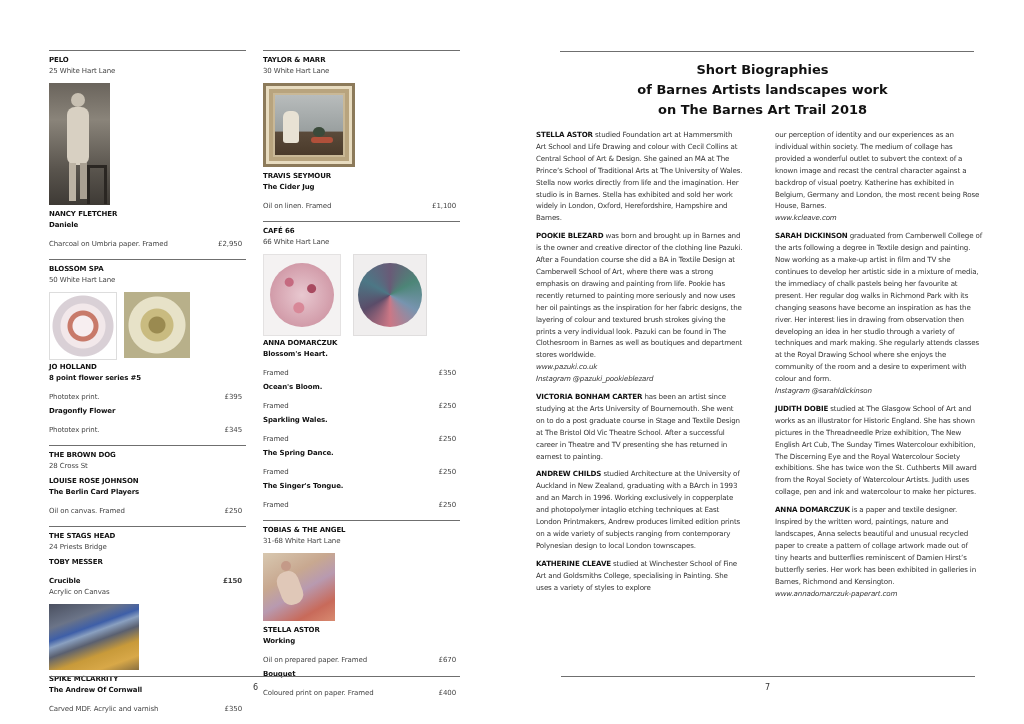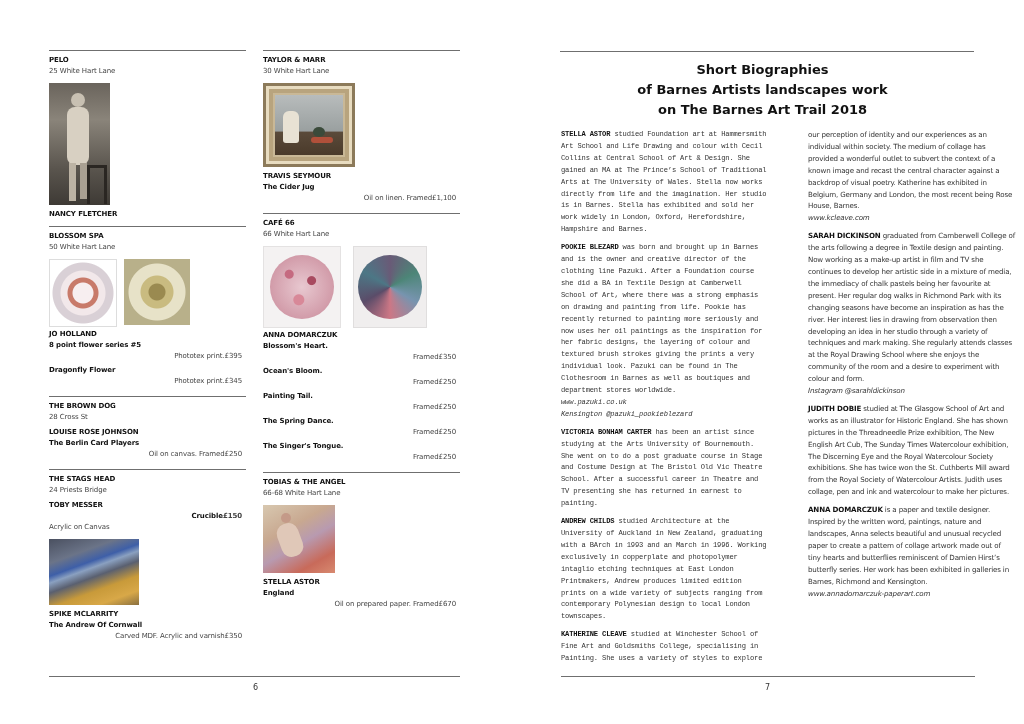--- a/index.html
+++ b/index.html
@@ -6,21 +6,21 @@
   body { width:1024px; height:724px; background:#ffffff; position:relative; overflow:hidden;
          font-family:"DejaVu Sans", "Liberation Sans", sans-serif; color:#1a1a1a; }
   .page { position:absolute; top:0; height:724px; }
   .col { position:absolute; }
   .rule { height:0; border-top:1.5px solid #6f6f6f; }
   .listing { font-size:7px; line-height:11px; letter-spacing:-0.1px; }
   .venue { font-weight:bold; color:#111; text-transform:uppercase; }
   .addr { color:#444; }
   .artist { font-weight:bold; color:#111; text-transform:uppercase; margin-top:4px; }
   .title { font-weight:bold; color:#111; }
-  .medium-row { display:flex; justify-content:flex-end; color:#444; }
+  .medium-row { display:flex; justify-content:space-between; color:#444;margin-top:8px; }
   .work { margin-bottom:3px; }
   .price { color:#444; padding-right:4px; }
   .img { position:relative; margin-top:6px; margin-bottom:4px; }
   .section { padding-top:4px; padding-bottom:6px; }
   .pageno { position:absolute; font-size:8px; color:#333; top:683px; }
   .bio-title { position:absolute; top:60px; left:561px; width:403px; text-align:center;
                font-weight:bold; font-size:13px; line-height:20px; color:#111; }
   .bio-col { position:absolute; top:129px; width:207px; font-size:7.1px; line-height:11.9px; color:#333; letter-spacing:-0.15px; }
   .bio { margin-bottom:6px; }
   .bio .name { font-weight:bold; color:#111; }
@@ -38,20 +38,27 @@
       <div class="venue">PELO</div>
       <div class="addr">25 White Hart Lane</div>
       <div class="img" style="width:61px;height:122px;background:linear-gradient(180deg,#6a645c 0%,#8a847a 30%,#5a554e 70%,#3e3a35 100%);">
         <div style="position:absolute;left:22px;top:10px;width:14px;height:14px;border-radius:50%;background:#c8c0b2;"></div>
         <div style="position:absolute;left:18px;top:24px;width:22px;height:58px;border-radius:8px;background:#d8d0c2;"></div>
         <div style="position:absolute;left:20px;top:80px;width:7px;height:38px;background:#bcb3a4;"></div>
         <div style="position:absolute;left:31px;top:80px;width:7px;height:36px;background:#a9a092;"></div>
         <div style="position:absolute;left:38px;top:82px;width:14px;height:36px;border-left:3px solid #2a2622;border-right:3px solid #2a2622;border-top:3px solid #2a2622;"></div>
       </div>
       <div class="artist">NANCY FLETCHER</div>
+      <div class="work">
+        <div class="title">Daniele</div>
+        <div class="medium-row">
+            <span>Charcoal on Umbria paper. Framed</span>
+            <span class="price">£2,950</span>
+          </div>
+      </div>
     </div>
     <div class="rule"></div>
 
     <div class="section">
       <div class="venue">BLOSSOM SPA</div>
       <div class="addr">50 White Hart Lane</div>
       <div class="img" style="height:66px;display:flex;gap:7px;">
         <div style="width:66px;height:66px;border:1px solid #ddd;background:radial-gradient(circle at 50% 50%,#f7eef0 0 10px,#c87a6a 11px 15px,#f2e8ea 16px 22px,#d9d0d6 23px 30px,#ffffff 31px);"></div>
         <div style="width:66px;height:66px;background:radial-gradient(circle at 50% 50%,#9a8a50 0 8px,#c9bb80 9px 16px,#e7e2c8 17px 28px,#b8b08a 29px);"></div>
       </div>
@@ -153,21 +160,21 @@
           </div>
       </div>
       <div class="work">
         <div class="title">Ocean's Bloom.</div>
         <div class="medium-row">
             <span>Framed</span>
             <span class="price">£250</span>
           </div>
       </div>
       <div class="work">
-        <div class="title">Painting Tail.</div>
+        <div class="title">Sparkling Wales.</div>
         <div class="medium-row">
             <span>Framed</span>
             <span class="price">£250</span>
           </div>
       </div>
       <div class="work">
         <div class="title">The Spring Dance.</div>
         <div class="medium-row">
             <span>Framed</span>
             <span class="price">£250</span>
@@ -178,61 +185,68 @@
         <div class="medium-row">
             <span>Framed</span>
             <span class="price">£250</span>
           </div>
       </div>
     </div>
     <div class="rule"></div>
 
     <div class="section">
       <div class="venue">TOBIAS &amp; THE ANGEL</div>
-      <div class="addr">66-68 White Hart Lane</div>
+      <div class="addr">31-68 White Hart Lane</div>
       <div class="img" style="width:72px;height:68px;background:linear-gradient(150deg,#d8c8b0 0%,#c8a890 35%,#b89ab0 55%,#c86a5a 80%,#d88a70 100%);">
         <div style="position:absolute;left:18px;top:8px;width:10px;height:10px;border-radius:50%;background:#c49a88;"></div>
         <div style="position:absolute;left:16px;top:18px;width:22px;height:34px;border-radius:10px;background:#e0c8b8;transform:rotate(-20deg);"></div>
       </div>
       <div class="artist">STELLA ASTOR</div>
       <div class="work">
-        <div class="title">England</div>
+        <div class="title">Working</div>
         <div class="medium-row">
             <span>Oil on prepared paper. Framed</span>
             <span class="price">£670</span>
+          </div>
+      </div>
+      <div class="work">
+        <div class="title">Bouquet</div>
+        <div class="medium-row">
+            <span>Coloured print on paper. Framed</span>
+            <span class="price">£400</span>
           </div>
       </div>
     </div>
   </div>
 
   <div class="rule" style="position:absolute;left:49px;top:676px;width:411px;"></div>
   <div class="pageno" style="left:253px;">6</div>
 </div>
 
 <div class="page" style="left:512px;width:512px;">
   <div class="rule" style="position:absolute;left:48px;top:51px;width:414px;"></div>
 </div>
 
 <div class="bio-title">
   <div>Short Biographies</div>
   <div>of Barnes Artists landscapes work</div>
   <div>on The Barnes Art Trail 2018</div>
 </div>
 
-<div class="bio-col" style="left:561px;font-family:Liberation Mono, monospace;">
+<div class="bio-col" style="left:536px;">
   <div class="bio"><span class="name">STELLA ASTOR</span><span> studied Foundation art at Hammersmith Art School and Life Drawing and colour with Cecil Collins at Central School of Art &amp; Design. She gained an MA at The Prince’s School of Traditional Arts at The University of Wales. Stella now works directly from life and the imagination. Her studio is in Barnes. Stella has exhibited and sold her work widely in London, Oxford, Herefordshire, Hampshire and Barnes.</span></div>
   <div class="bio"><span class="name">POOKIE BLEZARD</span><span> was born and brought up in Barnes and is the owner and creative director of the clothing line Pazuki. After a Foundation course she did a BA in Textile Design at Camberwell School of Art, where there was a strong emphasis on drawing and painting from life. Pookie has recently returned to painting more seriously and now uses her oil paintings as the inspiration for her fabric designs, the layering of colour and textured brush strokes giving the prints a very individual look. Pazuki can be found in The Clothesroom in Barnes as well as boutiques and department stores worldwide.</span>
     <span class="link">www.pazuki.co.uk</span>
-    <span class="link">Kensington @pazuki_pookieblezard</span></div>
-  <div class="bio"><span class="name">VICTORIA BONHAM CARTER</span><span> has been an artist since studying at the Arts University of Bournemouth. She went on to do a post graduate course in Stage and Costume Design at The Bristol Old Vic Theatre School. After a successful career in Theatre and TV presenting she has returned in earnest to painting.</span></div>
+    <span class="link">Instagram @pazuki_pookieblezard</span></div>
+  <div class="bio"><span class="name">VICTORIA BONHAM CARTER</span><span> has been an artist since studying at the Arts University of Bournemouth. She went on to do a post graduate course in Stage and Textile Design at The Bristol Old Vic Theatre School. After a successful career in Theatre and TV presenting she has returned in earnest to painting.</span></div>
   <div class="bio"><span class="name">ANDREW CHILDS</span><span> studied Architecture at the University of Auckland in New Zealand, graduating with a BArch in 1993 and an March in 1996. Working exclusively in copperplate and photopolymer intaglio etching techniques at East London Printmakers, Andrew produces limited edition prints on a wide variety of subjects ranging from contemporary Polynesian design to local London townscapes.</span></div>
   <div class="bio"><span class="name">KATHERINE CLEAVE</span><span> studied at Winchester School of Fine Art and Goldsmiths College, specialising in Painting. She uses a variety of styles to explore</span></div>
 </div>
 
-<div class="bio-col" style="left:808px;">
+<div class="bio-col" style="left:775px;">
   <div class="bio"><span>our perception of identity and our experiences as an individual within society. The medium of collage has provided a wonderful outlet to subvert the context of a known image and recast the central character against a backdrop of visual poetry. Katherine has exhibited in Belgium, Germany and London, the most recent being Rose House, Barnes.</span>
     <span class="link">www.kcleave.com</span></div>
   <div class="bio"><span class="name">SARAH DICKINSON</span><span> graduated from Camberwell College of the arts following a degree in Textile design and painting. Now working as a make-up artist in film and TV she continues to develop her artistic side in a mixture of media, the immediacy of chalk pastels being her favourite at present. Her regular dog walks in Richmond Park with its changing seasons have become an inspiration as has the river. Her interest lies in drawing from observation then developing an idea in her studio through a variety of techniques and mark making. She regularly attends classes at the Royal Drawing School where she enjoys the community of the room and a desire to experiment with colour and form.</span>
     <span class="link">Instagram @sarahldickinson</span></div>
   <div class="bio"><span class="name">JUDITH DOBIE</span><span> studied at The Glasgow School of Art and works as an illustrator for Historic England. She has shown pictures in the Threadneedle Prize exhibition, The New English Art Cub, The Sunday Times Watercolour exhibition, The Discerning Eye and the Royal Watercolour Society exhibitions. She has twice won the St. Cuthberts Mill award from the Royal Society of Watercolour Artists. Judith uses collage, pen and ink and watercolour to make her pictures.</span></div>
   <div class="bio"><span class="name">ANNA DOMARCZUK</span><span> is a paper and textile designer. Inspired by the written word, paintings, nature and landscapes, Anna selects beautiful and unusual recycled paper to create a pattern of collage artwork made out of tiny hearts and butterflies reminiscent of Damien Hirst’s butterfly series. Her work has been exhibited in galleries in Barnes, Richmond and Kensington.</span>
     <span class="link">www.annadomarczuk-paperart.com</span></div>
 </div>
 
 <div class="rule" style="position:absolute;left:561px;top:676px;width:414px;"></div>

